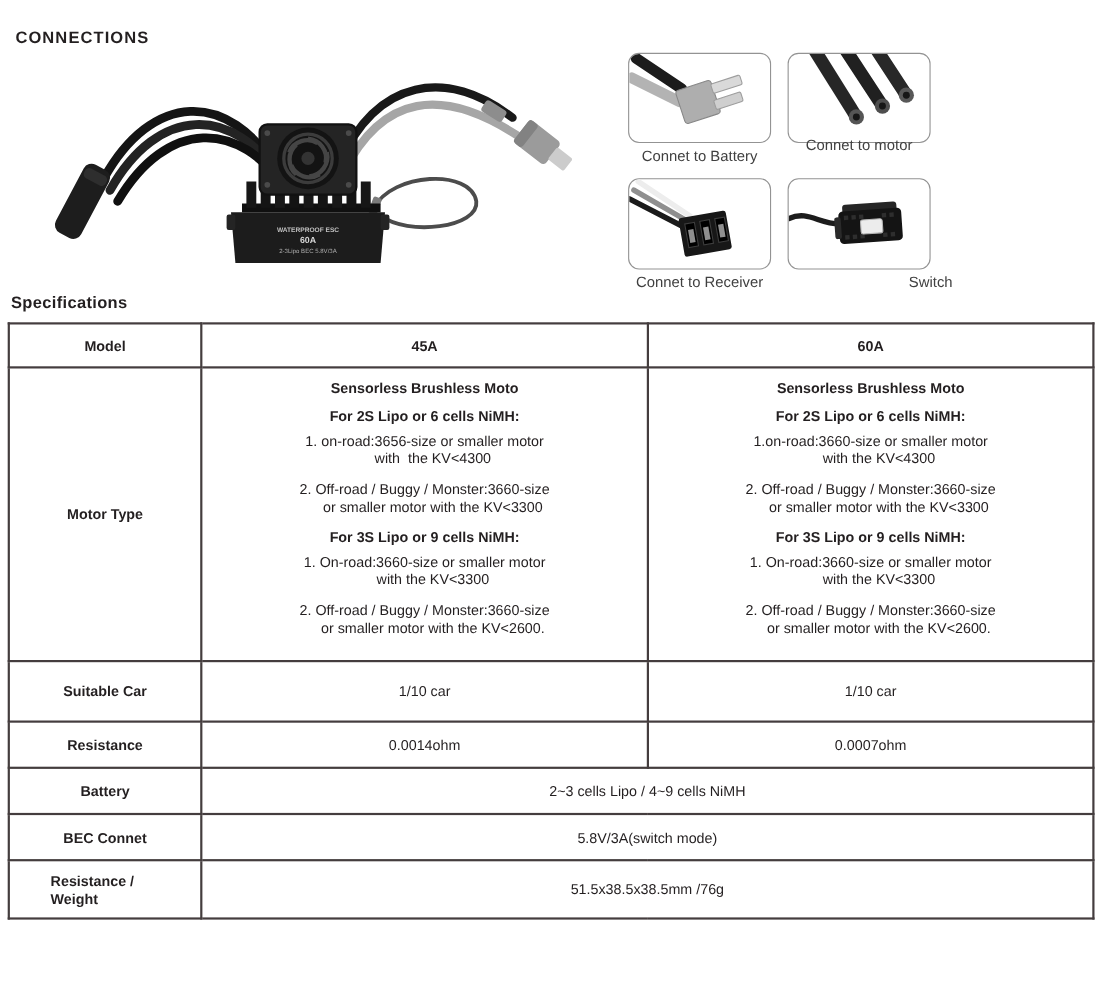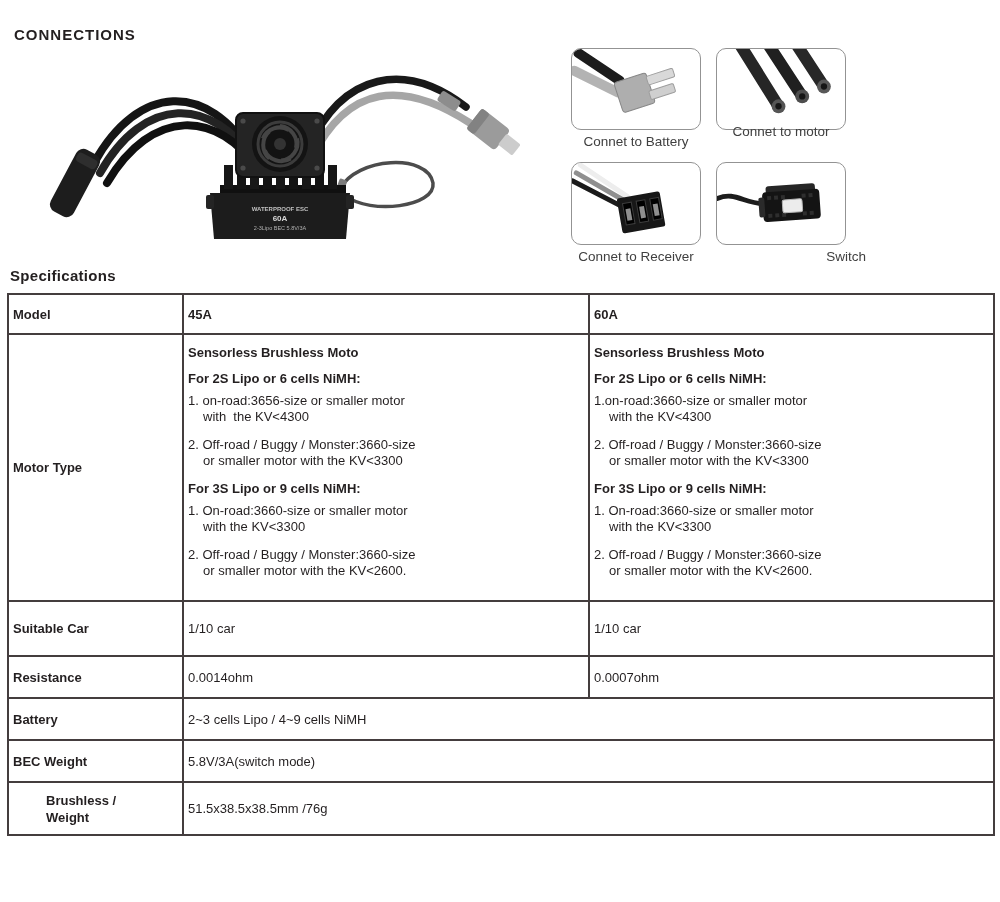--- a/index.html
+++ b/index.html
@@ -35,21 +35,21 @@
   .cap-receiver { left:551px; top:249px; }
   .cap-switch   { left:696px; top:249px;text-align:right; }
 
   table.spec {
     position:absolute; left:7px; top:293px;
     width:986px; border-collapse:collapse; table-layout:fixed;
     font-size:13px; color:#231f20;
   }
   table.spec td {
     border:2px solid #443d3e; vertical-align:middle;
-    text-align:left; padding:2px 4px;
+    text-align:center; padding:2px 4px;
   }
   td.lbl { font-weight:bold; }
   td.val-bold { font-weight:bold;margin-left:46px; }
   td.motor-cell {
     vertical-align:top; text-align:left; padding:14px 6px 8px 60px;
   }
   .motor-title { font-weight:bold; margin-bottom:10px; line-height:16px; }
   .motor-h { font-weight:bold; margin-bottom:6px; line-height:16px; }
   .motor-item { margin-bottom:12px; line-height:16px; }
   .motor-item .cont { padding-left:15px; white-space:pre-wrap; }
@@ -266,26 +266,26 @@
       <tr>
         <td class="lbl" style="height:42px">Resistance</td>
         <td>0.0014ohm</td>
         <td>0.0007ohm</td>
       </tr>
       <tr>
         <td class="lbl" style="height:42px">Battery</td>
         <td colspan="2">2~3 cells Lipo  / 4~9 cells NiMH</td>
       </tr>
       <tr>
-        <td class="lbl" style="height:42px">BEC Weight</td>
+        <td class="lbl" style="height:42px">BEC Connet</td>
         <td colspan="2">5.8V/3A(switch mode)</td>
       </tr>
       <tr>
         <td class="lbl lbl-left two-line" style="height:53px">
-          <div>Brushless /</div>
+          <div>Resistance /</div>
           <div>Weight</div>
         </td>
         <td colspan="2">51.5x38.5x38.5mm /76g</td>
       </tr>
     </tbody>
   </table>
 
 </div>
 
 </body></html>

